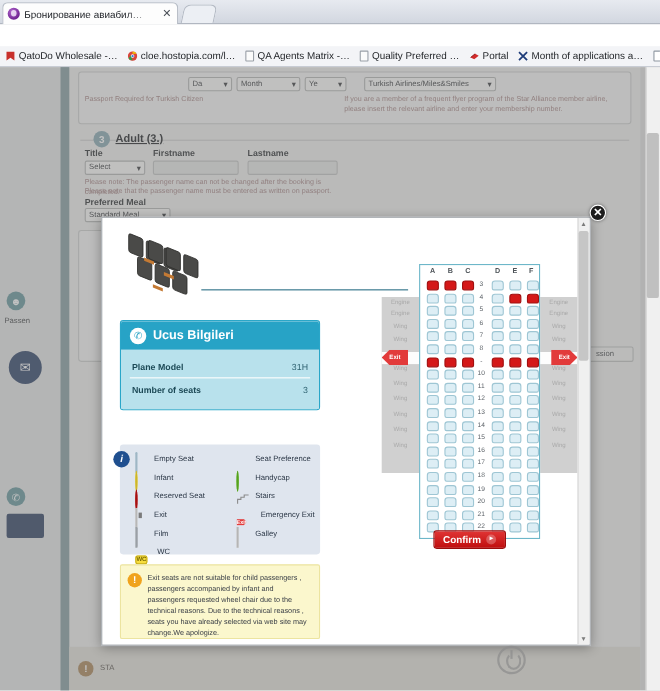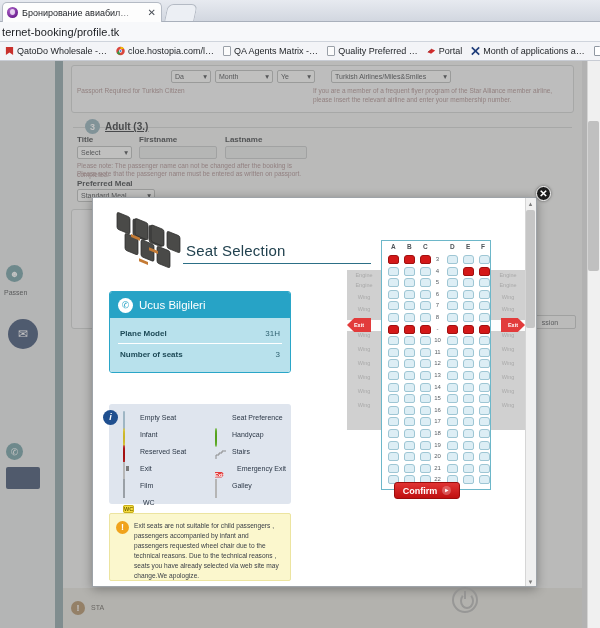--- a/index.html
+++ b/index.html
@@ -209,21 +209,21 @@
     overflow: hidden;
   }
   .info-head {
     height: 26px; background: #27a3c6;
     display: flex; align-items: center; gap: 6px; padding: 0 8px;
   }
   .info-head-ico {
     width: 15px; height: 15px; border-radius: 50%; background: #fff;
     color: #27a3c6; font-size: 9px; line-height: 15px; text-align: center;
   }
-  .info-head-title { color: #fff; font-size: 11.5px; font-weight: normal; }
+  .info-head-title { color: #fff; font-size: 11.5px; font-weight: bold; }
   .info-body { background: #b8e1ec; padding: 5px 8px 8px 8px; }
   .info-row {
     display: flex; justify-content: space-between; align-items: center;
     border-bottom: 1px solid #ffffff; padding: 6px 2px 5px 2px;
   }
   .info-row:last-child { border-bottom: none; }
   .info-k { font-size: 8px; font-weight: bold; color: #1d4a57; }
   .info-v { font-size: 8px; color: #2f6271; }
 
   
@@ -413,23 +413,20 @@
 
   <div class="chrome-tabstrip">
     <div class="tab">
       <span class="tab-favicon"></span>
       <span class="tab-title">Бронирование авиабил…</span>
       <span class="tab-close">✕</span>
     </div>
     <div class="tab-new"></div>
   </div>
 
-  <div class="chrome-urlbar">
-    <span class="url-text">ternet-booking/profile.tk</span>
-  </div>
 
   <div class="chrome-bookmarks">
     <div class="bm">
       <svg class="bm-ico" viewBox="0 0 10 11">
         <path d="M1 1h8v9L5 7.2 1 10z" fill="#c8302c"></path>
       </svg>
       <span>QatoDo Wholesale -…</span>
     </div>
     <div class="bm">
       <svg class="bm-ico" viewBox="0 0 11 11">
@@ -561,21 +558,20 @@
           <rect x="16" y="0" width="13" height="17" rx="2"></rect>
           <rect x="32" y="0" width="13" height="17" rx="2"></rect>
         </g>
       </g>
       <g fill="#c47a34">
         <rect x="20" y="20" width="9" height="3" transform="skewY(22)"></rect>
         <rect x="38" y="26" width="9" height="3" transform="skewY(22)"></rect>
         <rect x="28" y="41" width="9" height="3" transform="skewY(22)"></rect>
       </g>
     </svg>
-    <div class="modal-title">Seat Selection</div>
     <div class="title-rule"></div>
 
     <div class="info-panel">
       <div class="info-head">
         <span class="info-head-ico">✆</span>
         <span class="info-head-title">Ucus Bilgileri</span>
       </div>
       <div class="info-body">
         <div class="info-row">
           <span class="info-k">Plane Model</span>

